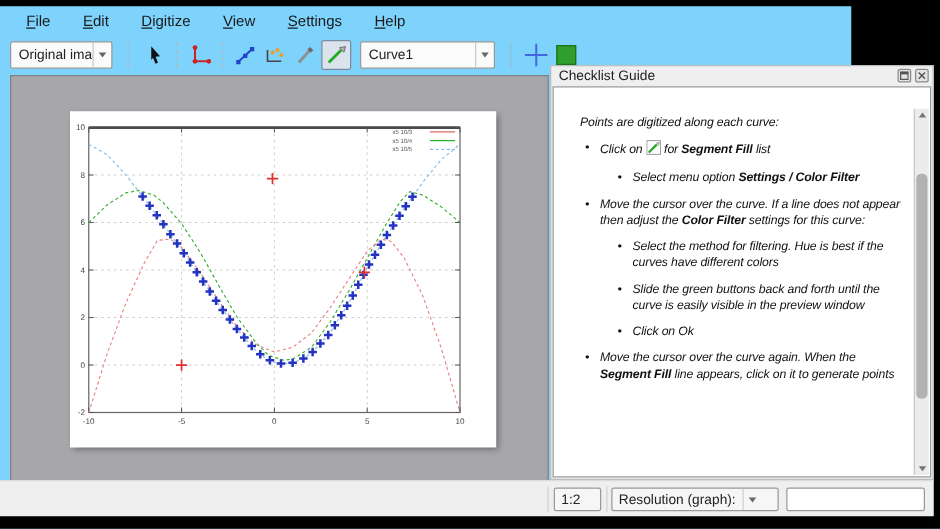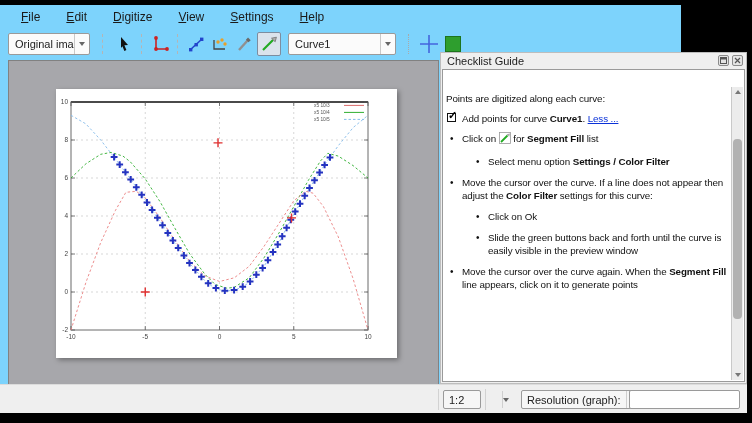--- a/index.html
+++ b/index.html
@@ -40,22 +40,22 @@
   
   #dock{position:absolute;left:440px;top:47px;width:307px;height:332px;background:#efefef;
         border:1px solid #bdbdbd;box-sizing:border-box;}
   #dock-title{position:absolute;left:0;top:0;right:0;height:16px;display:flex;align-items:center;
         font-size:11px;color:#222;padding-left:6px;}
   .dock-btns{position:absolute;right:3px;top:2px;display:flex;gap:3px;}
   .dock-btn{width:11px;height:11px;border:1px solid #8b8b8b;border-radius:2px;background:#e4e4e4;
         display:flex;align-items:center;justify-content:center;box-sizing:border-box;}
   #dock-content{position:absolute;left:1px;right:1px;top:16px;bottom:1px;background:#fff;
         border:1px solid #9a9a9a;box-sizing:border-box;overflow:hidden;}
-  #dock-text{position:absolute;left:0;top:0;right:12px;bottom:0;padding:22px 5px 0 3px;
-        font-size:9.8px;letter-spacing:-0.1px;line-height:13px;color:#111;overflow:hidden;}
+  #dock-text{position:absolute;left:0;top:0;right:12px;bottom:0;padding:22px 5px 0 21px;
+        font-size:9.8px;letter-spacing:-0.1px;line-height:13px;color:#111;overflow:hidden;font-style:italic;}
   #dock-text p{margin:0 0 7px 0;}
   .task{display:flex;margin:0 0 7px 0;}
   .cb{width:9px;height:9px;border:1.4px solid #111;box-sizing:border-box;margin:1px 6px 0 1px;
       position:relative;flex:none;background:#fff;}
   .cb.checked::after{content:"\2713";position:absolute;left:0px;top:-5px;font-size:11px;font-weight:bold;color:#000;}
   .bullet{position:relative;margin:0 0 8px 0;}
   .bullet.l1{padding-left:16px;}
   .bullet.l2{margin-left:26px;padding-left:16px;}
   .bullet::before{content:"\2022";position:absolute;left:4px;top:0;font-size:10px;}
   .bold{font-weight:bold;}
@@ -71,21 +71,21 @@
   #sb-thumb{position:absolute;left:1px;width:9px;top:52px;height:180px;background:#b2b2b2;border-radius:4px;}
 
   
   #statusbar{position:absolute;left:0;top:379px;width:747px;height:28px;background:#efefef;
       border-top:1px solid #dcdcdc;}
   .sb-combo{position:absolute;top:5px;height:19px;background:#f6f6f6;border:1px solid #9a9a9a;
       border-radius:2px;display:flex;align-items:center;font-size:11px;color:#222;box-sizing:border-box;}
   .sb-combo .combo-text{padding:0 5px;white-space:nowrap;}
   .sb-combo .combo-arrow{width:14px;height:100%;display:flex;align-items:center;justify-content:center;border-left:1px solid #cfcfcf;}
   #zoom-combo{left:443px;width:38px;gap:33px;}
-  #res-combo{left:489px;width:134px;margin-left:32px;}
+  #res-combo{left:489px;width:134px;}
   #coord-field{position:absolute;left:629px;top:5px;width:111px;height:19px;background:#fff;
       border:1px solid #9a9a9a;border-radius:2px;box-sizing:border-box;font-size:11px;padding:0 4px;}
   .sb-div{position:absolute;top:4px;height:21px;border-left:1px solid #d2d2d2;}
 </style>
 </head>
 <body>
 
 <div id="root">
 <div id="app">
 
@@ -299,39 +299,36 @@
         <span class="dock-btn">
           <svg width="7" height="7">
                 <path d="M1 1 L6 6 M6 1 L1 6" stroke="#555" stroke-width="1.2"></path>
               </svg>
         </span>
       </span>
     </div>
     <div id="dock-content">
       <div id="dock-text">
         <p>Points are digitized along each curve:</p>
-        <div class="task">
-          <span class="cb checked"></span>
-          <span><span>Add points for curve </span><span class="bold">Curve1</span><span>. </span><span class="link">Less ...</span></span>
-        </div>
         <div class="bullet l1">
           <span>Click on </span><span class="inline-icon"><svg width="12" height="12">
                   <rect x="0.5" y="0.5" width="11" height="11" fill="#fff" stroke="#999" stroke-width="0.8"></rect>
                   <path d="M2 10 L8.5 3.5" stroke="#22aa22" stroke-width="1.8" fill="none"></path>
                   <polygon points="7.6,2.2 10.2,4.8 11,1.4" fill="#aaa"></polygon>
                 </svg></span><span> for </span><span class="bold">Segment Fill</span><span> list</span>
         </div>
         <div class="bullet l2">
           <span>Select menu option </span><span class="bold">Settings / Color Filter</span>
         </div>
         <div class="bullet l1">
           <span>Move the cursor over the curve. If a line does not appear then adjust the </span><span class="bold">Color Filter</span><span> settings for this curve:</span>
         </div>
+        <div class="bullet l2">Select the method for filtering. Hue is best if the curves have different colors</div>
+        <div class="bullet l2">Slide the green buttons back and forth until the curve is easily visible in the preview window</div>
         <div class="bullet l2">Click on Ok</div>
-        <div class="bullet l2">Slide the green buttons back and forth until the curve is easily visible in the preview window</div>
         <div class="bullet l1" style="margin-bottom:16px;">
           <span>Move the cursor over the curve again. When the </span><span class="bold">Segment Fill</span><span> line appears, click on it to generate points</span>
         </div>
         <div class="task">
 
           <span></span>
         </div>
       </div>
       <div id="vscroll">
         <div class="sb-arrow sb-up">

